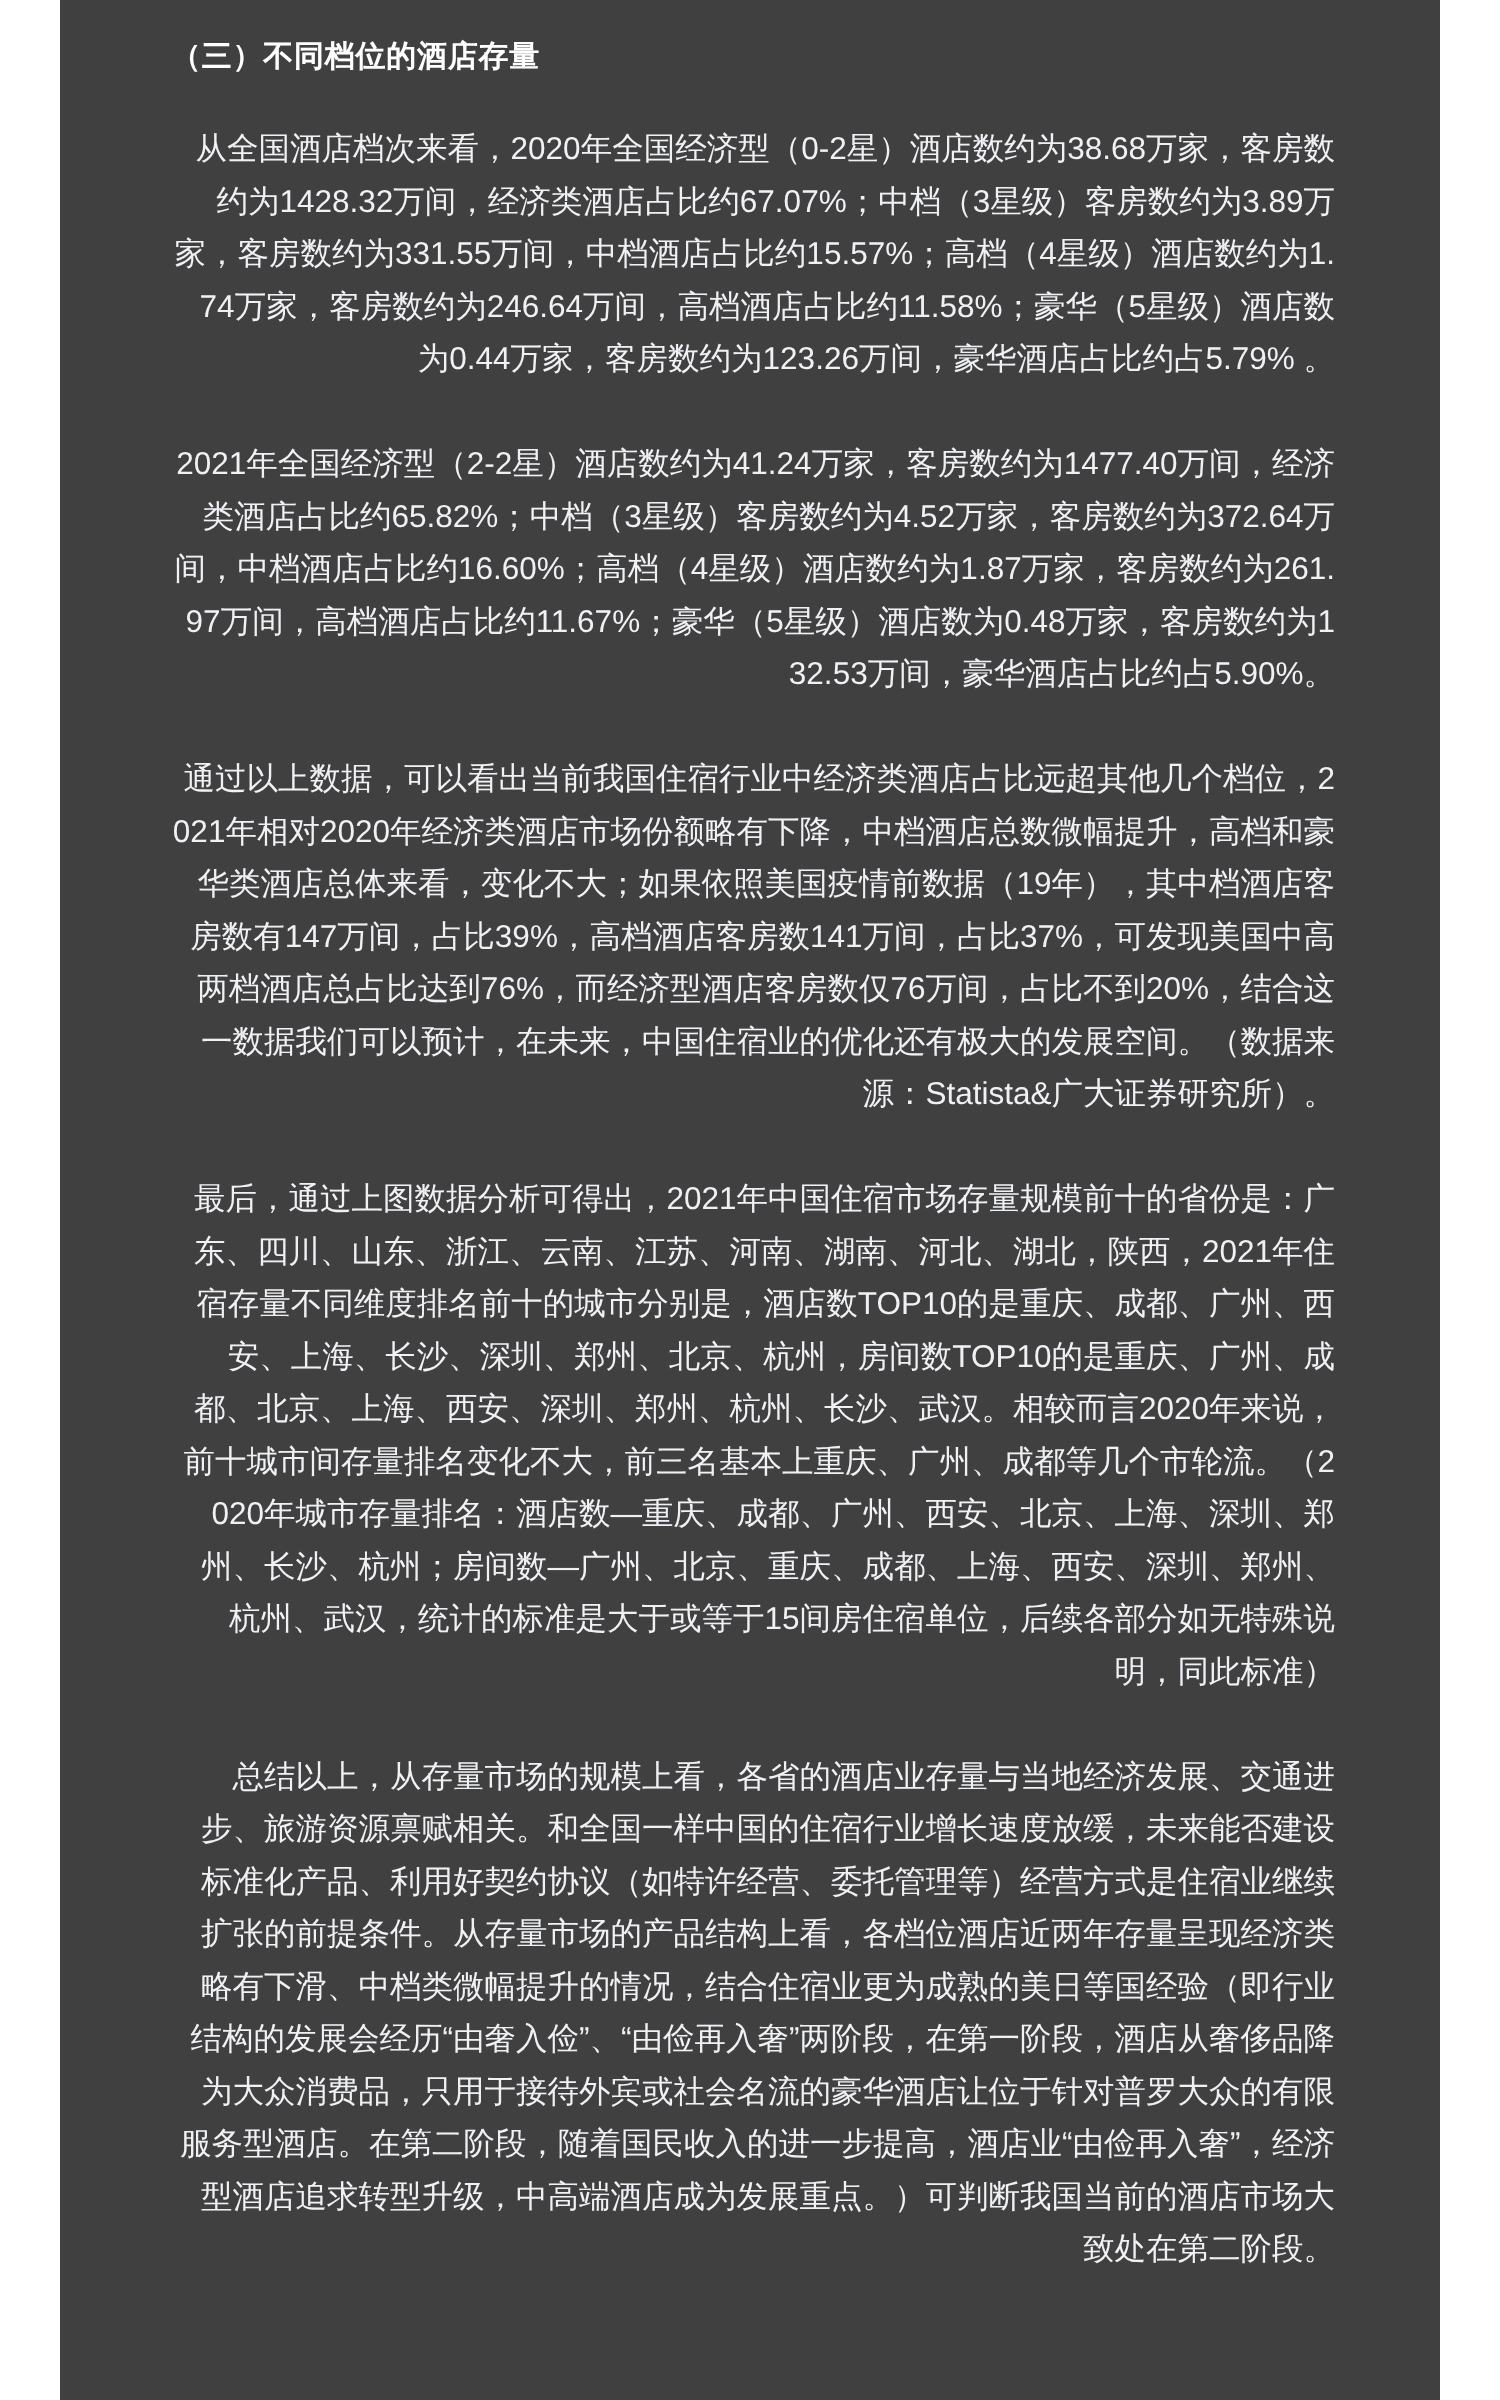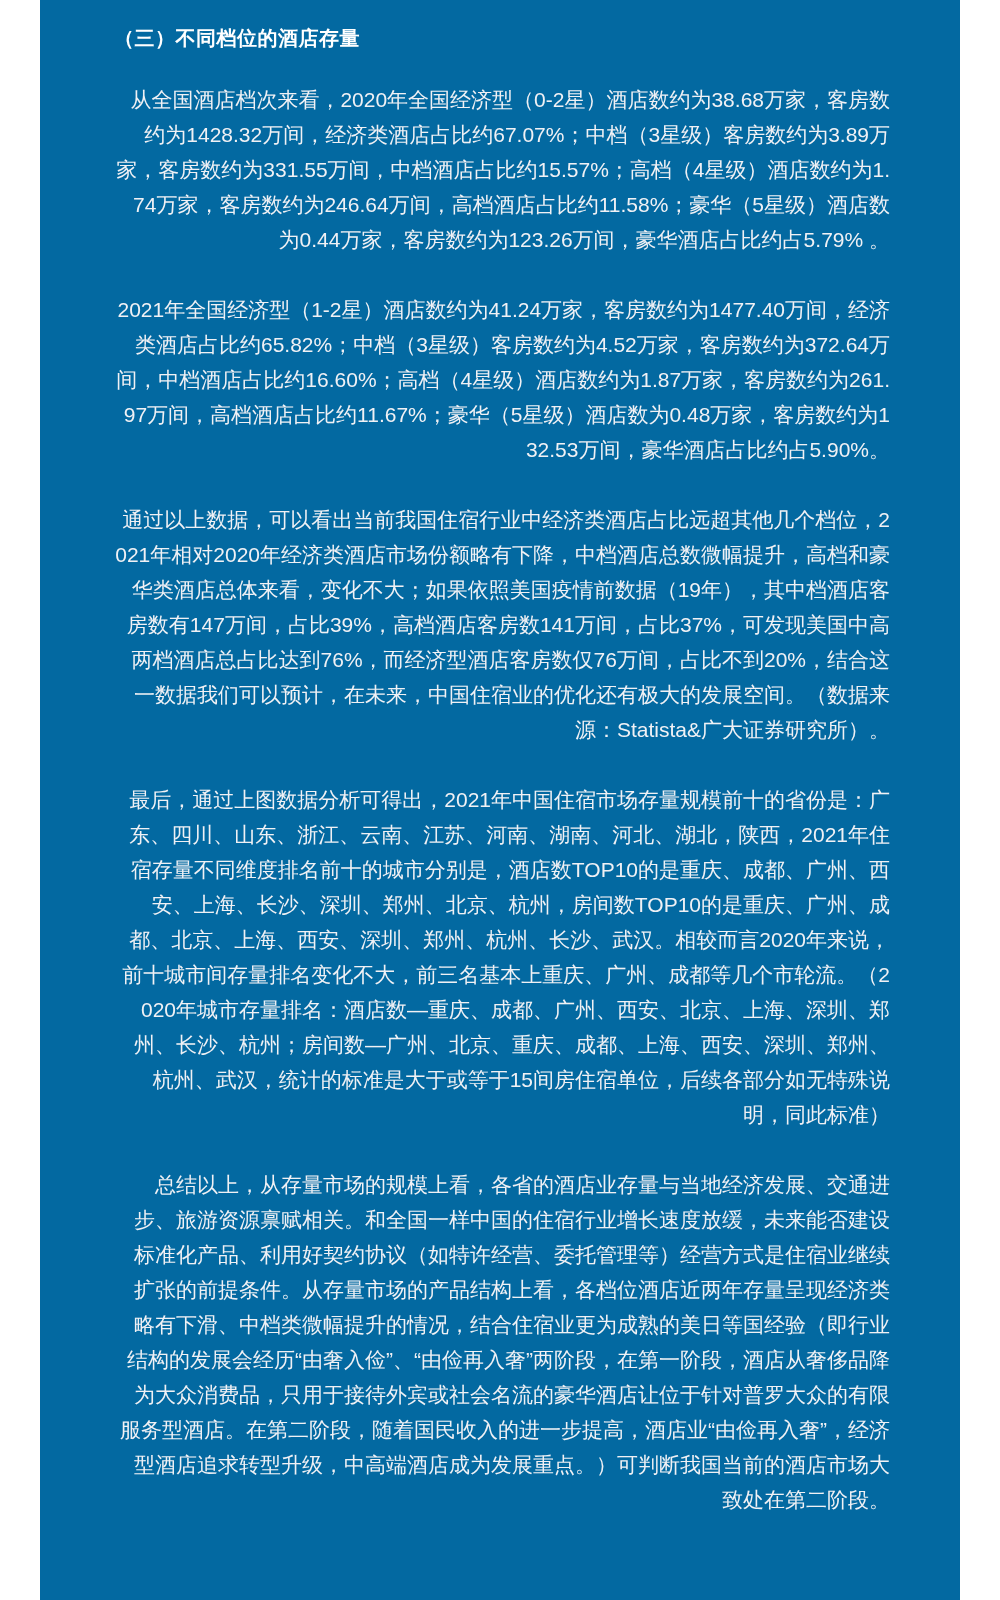--- a/index.html
+++ b/index.html
@@ -11,21 +11,21 @@
     height: 1600px;
     background: #ffffff;
     font-family: "Liberation Sans", "DejaVu Sans", sans-serif;
     overflow: hidden;
   }
   .sheet {
     box-sizing: border-box;
     margin-left: 40px;
     width: 920px;
     height: 1600px;
-    background: #0369a1;
+    background: #404040;
     padding: 26px 70px 0 74px;
   }
   .section-heading {
     margin: 0 0 32px 0;
     font-size: 20px;
     line-height: 24px;
     font-weight: 700;
     color: #ffffff;
     letter-spacing: 0.5px;
   }
@@ -41,20 +41,20 @@
   }
 </style>
 </head>
 <body>
 
 <div class="sheet">
   <h1 class="section-heading">（三）不同档位的酒店存量</h1>
 
   <p class="doc-paragraph">从全国酒店档次来看，2020年全国经济型（0-2星）酒店数约为38.68万家，客房数约为1428.32万间，经济类酒店占比约67.07%；中档（3星级）客房数约为3.89万家，客房数约为331.55万间，中档酒店占比约15.57%；高档（4星级）酒店数约为1.74万家，客房数约为246.64万间，高档酒店占比约11.58%；豪华（5星级）酒店数为0.44万家，客房数约为123.26万间，豪华酒店占比约占5.79% 。</p>
 
-  <p class="doc-paragraph">2021年全国经济型（1-2星）酒店数约为41.24万家，客房数约为1477.40万间，经济类酒店占比约65.82%；中档（3星级）客房数约为4.52万家，客房数约为372.64万间，中档酒店占比约16.60%；高档（4星级）酒店数约为1.87万家，客房数约为261.97万间，高档酒店占比约11.67%；豪华（5星级）酒店数为0.48万家，客房数约为132.53万间，豪华酒店占比约占5.90%。</p>
+  <p class="doc-paragraph">2021年全国经济型（2-2星）酒店数约为41.24万家，客房数约为1477.40万间，经济类酒店占比约65.82%；中档（3星级）客房数约为4.52万家，客房数约为372.64万间，中档酒店占比约16.60%；高档（4星级）酒店数约为1.87万家，客房数约为261.97万间，高档酒店占比约11.67%；豪华（5星级）酒店数为0.48万家，客房数约为132.53万间，豪华酒店占比约占5.90%。</p>
 
   <p class="doc-paragraph">通过以上数据，可以看出当前我国住宿行业中经济类酒店占比远超其他几个档位，2021年相对2020年经济类酒店市场份额略有下降，中档酒店总数微幅提升，高档和豪华类酒店总体来看，变化不大；如果依照美国疫情前数据（19年），其中档酒店客房数有147万间，占比39%，高档酒店客房数141万间，占比37%，可发现美国中高两档酒店总占比达到76%，而经济型酒店客房数仅76万间，占比不到20%，结合这一数据我们可以预计，在未来，中国住宿业的优化还有极大的发展空间。（数据来源：Statista&amp;广大证券研究所）。</p>
 
   <p class="doc-paragraph">最后，通过上图数据分析可得出，2021年中国住宿市场存量规模前十的省份是：广东、四川、山东、浙江、云南、江苏、河南、湖南、河北、湖北，陕西，2021年住宿存量不同维度排名前十的城市分别是，酒店数TOP10的是重庆、成都、广州、西安、上海、长沙、深圳、郑州、北京、杭州，房间数TOP10的是重庆、广州、成都、北京、上海、西安、深圳、郑州、杭州、长沙、武汉。相较而言2020年来说，前十城市间存量排名变化不大，前三名基本上重庆、广州、成都等几个市轮流。（2020年城市存量排名：酒店数—重庆、成都、广州、西安、北京、上海、深圳、郑州、长沙、杭州；房间数—广州、北京、重庆、成都、上海、西安、深圳、郑州、杭州、武汉，统计的标准是大于或等于15间房住宿单位，后续各部分如无特殊说明，同此标准）</p>
 
   <p class="doc-paragraph">总结以上，从存量市场的规模上看，各省的酒店业存量与当地经济发展、交通进步、旅游资源禀赋相关。和全国一样中国的住宿行业增长速度放缓，未来能否建设标准化产品、利用好契约协议（如特许经营、委托管理等）经营方式是住宿业继续扩张的前提条件。从存量市场的产品结构上看，各档位酒店近两年存量呈现经济类略有下滑、中档类微幅提升的情况，结合住宿业更为成熟的美日等国经验（即行业结构的发展会经历“由奢入俭”、“由俭再入奢”两阶段，在第一阶段，酒店从奢侈品降为大众消费品，只用于接待外宾或社会名流的豪华酒店让位于针对普罗大众的有限服务型酒店。在第二阶段，随着国民收入的进一步提高，酒店业“由俭再入奢”，经济型酒店追求转型升级，中高端酒店成为发展重点。）可判断我国当前的酒店市场大致处在第二阶段。</p>
 </div>
 
 </body></html>

